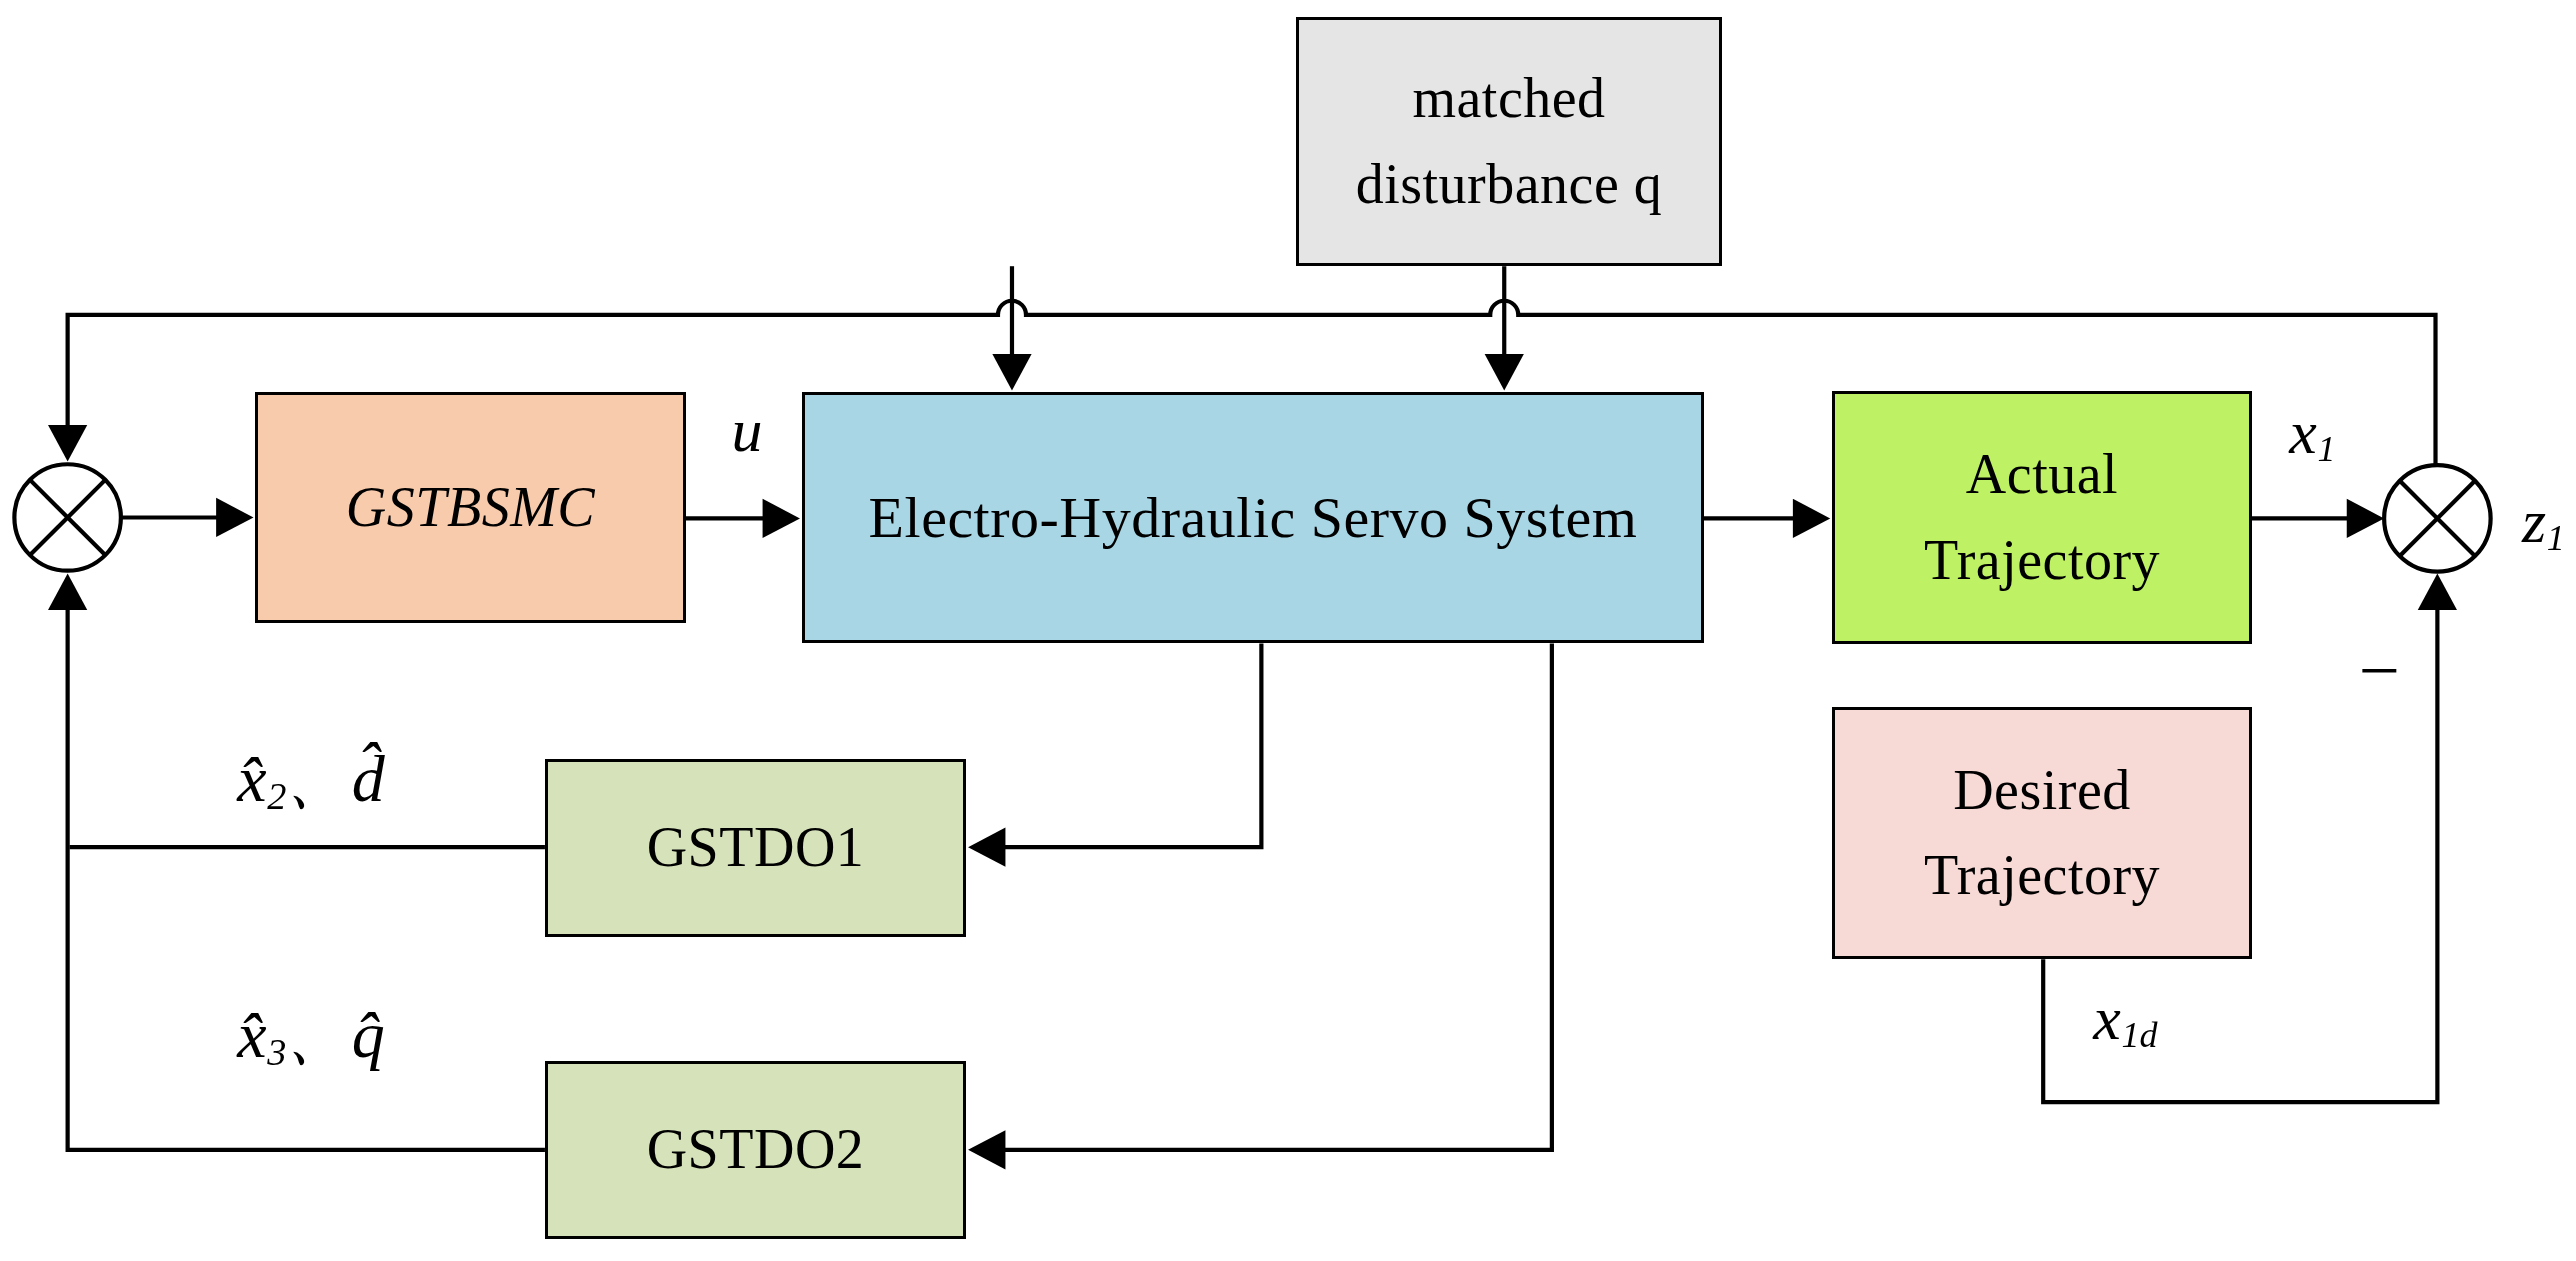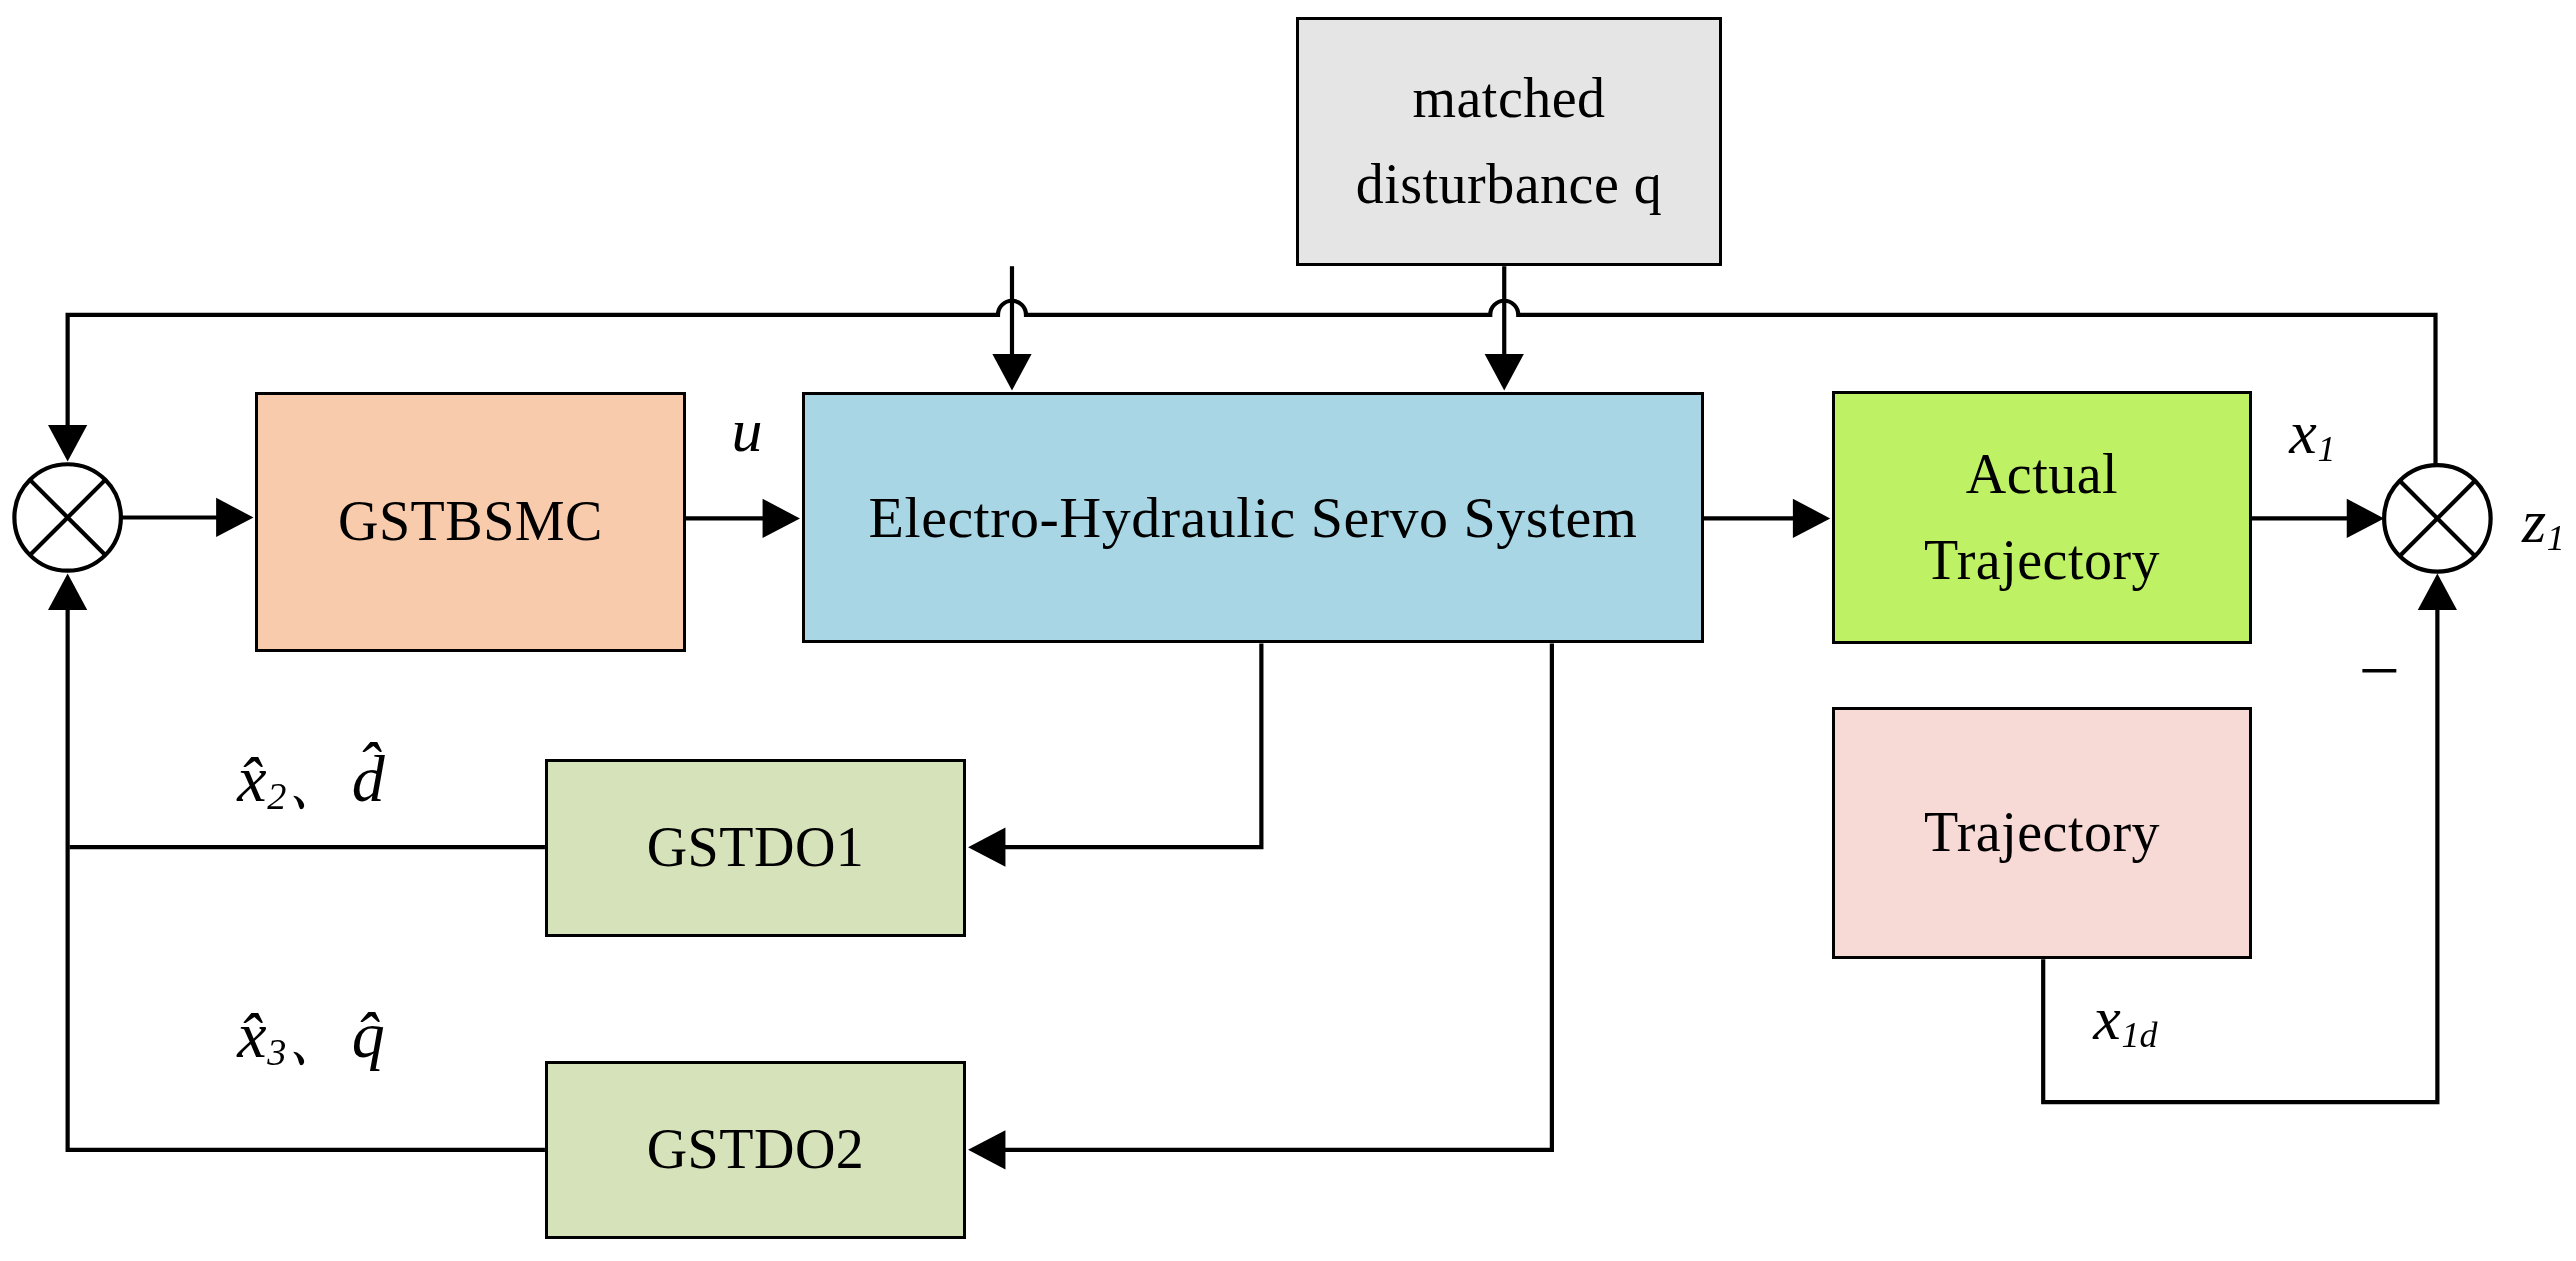--- a/index.html
+++ b/index.html
@@ -104,34 +104,35 @@
       </g>
     </g>
   </svg>
 
 
   <div class="block" style="left: 1296px; top: 17px; width: 426px; height: 249px; background-color: #e5e5e5;">
     <div>matched</div>
     <div>disturbance q</div>
   </div>
 
-  <div class="block single" style="left: 255px; top: 392px; width: 431px; height: 260px; background-color: rgb(248, 203, 173);">
+  <div class="block single" style="left: 255px; top: 392px; width: 431px; height: 231px; background-color: rgb(248, 203, 173); font-style: italic;">
     <div>GSTBSMC</div>
   </div>
 
   <div class="block single" style="left: 802px; top: 392px; width: 902px; height: 251px; background-color: rgb(168, 214, 229);">
     <div class="plant-label">Electro-Hydraulic Servo System</div>
   </div>
 
   <div class="block" style="left: 1832px; top: 391px; width: 420px; height: 253px; background-color: #bef264; text-align: center;">
     <div>Actual</div>
     <div>Trajectory</div>
   </div>
 
   <div class="block" style="left: 1832px; top: 707px; width: 420px; height: 252px; background-color: rgb(247, 217, 214);">
+    <div>Desired</div>
     <div>Trajectory</div>
   </div>
 
   <div class="block single" style="left: 545px; top: 759px; width: 421px; height: 178px; background-color: rgb(213, 226, 186);">
     <div>GSTDO1</div>
   </div>
 
   <div class="block single" style="left: 545px; top: 1061px; width: 421px; height: 178px; background-color: rgb(213, 226, 186);">
     <div>GSTDO2</div>
   </div>

